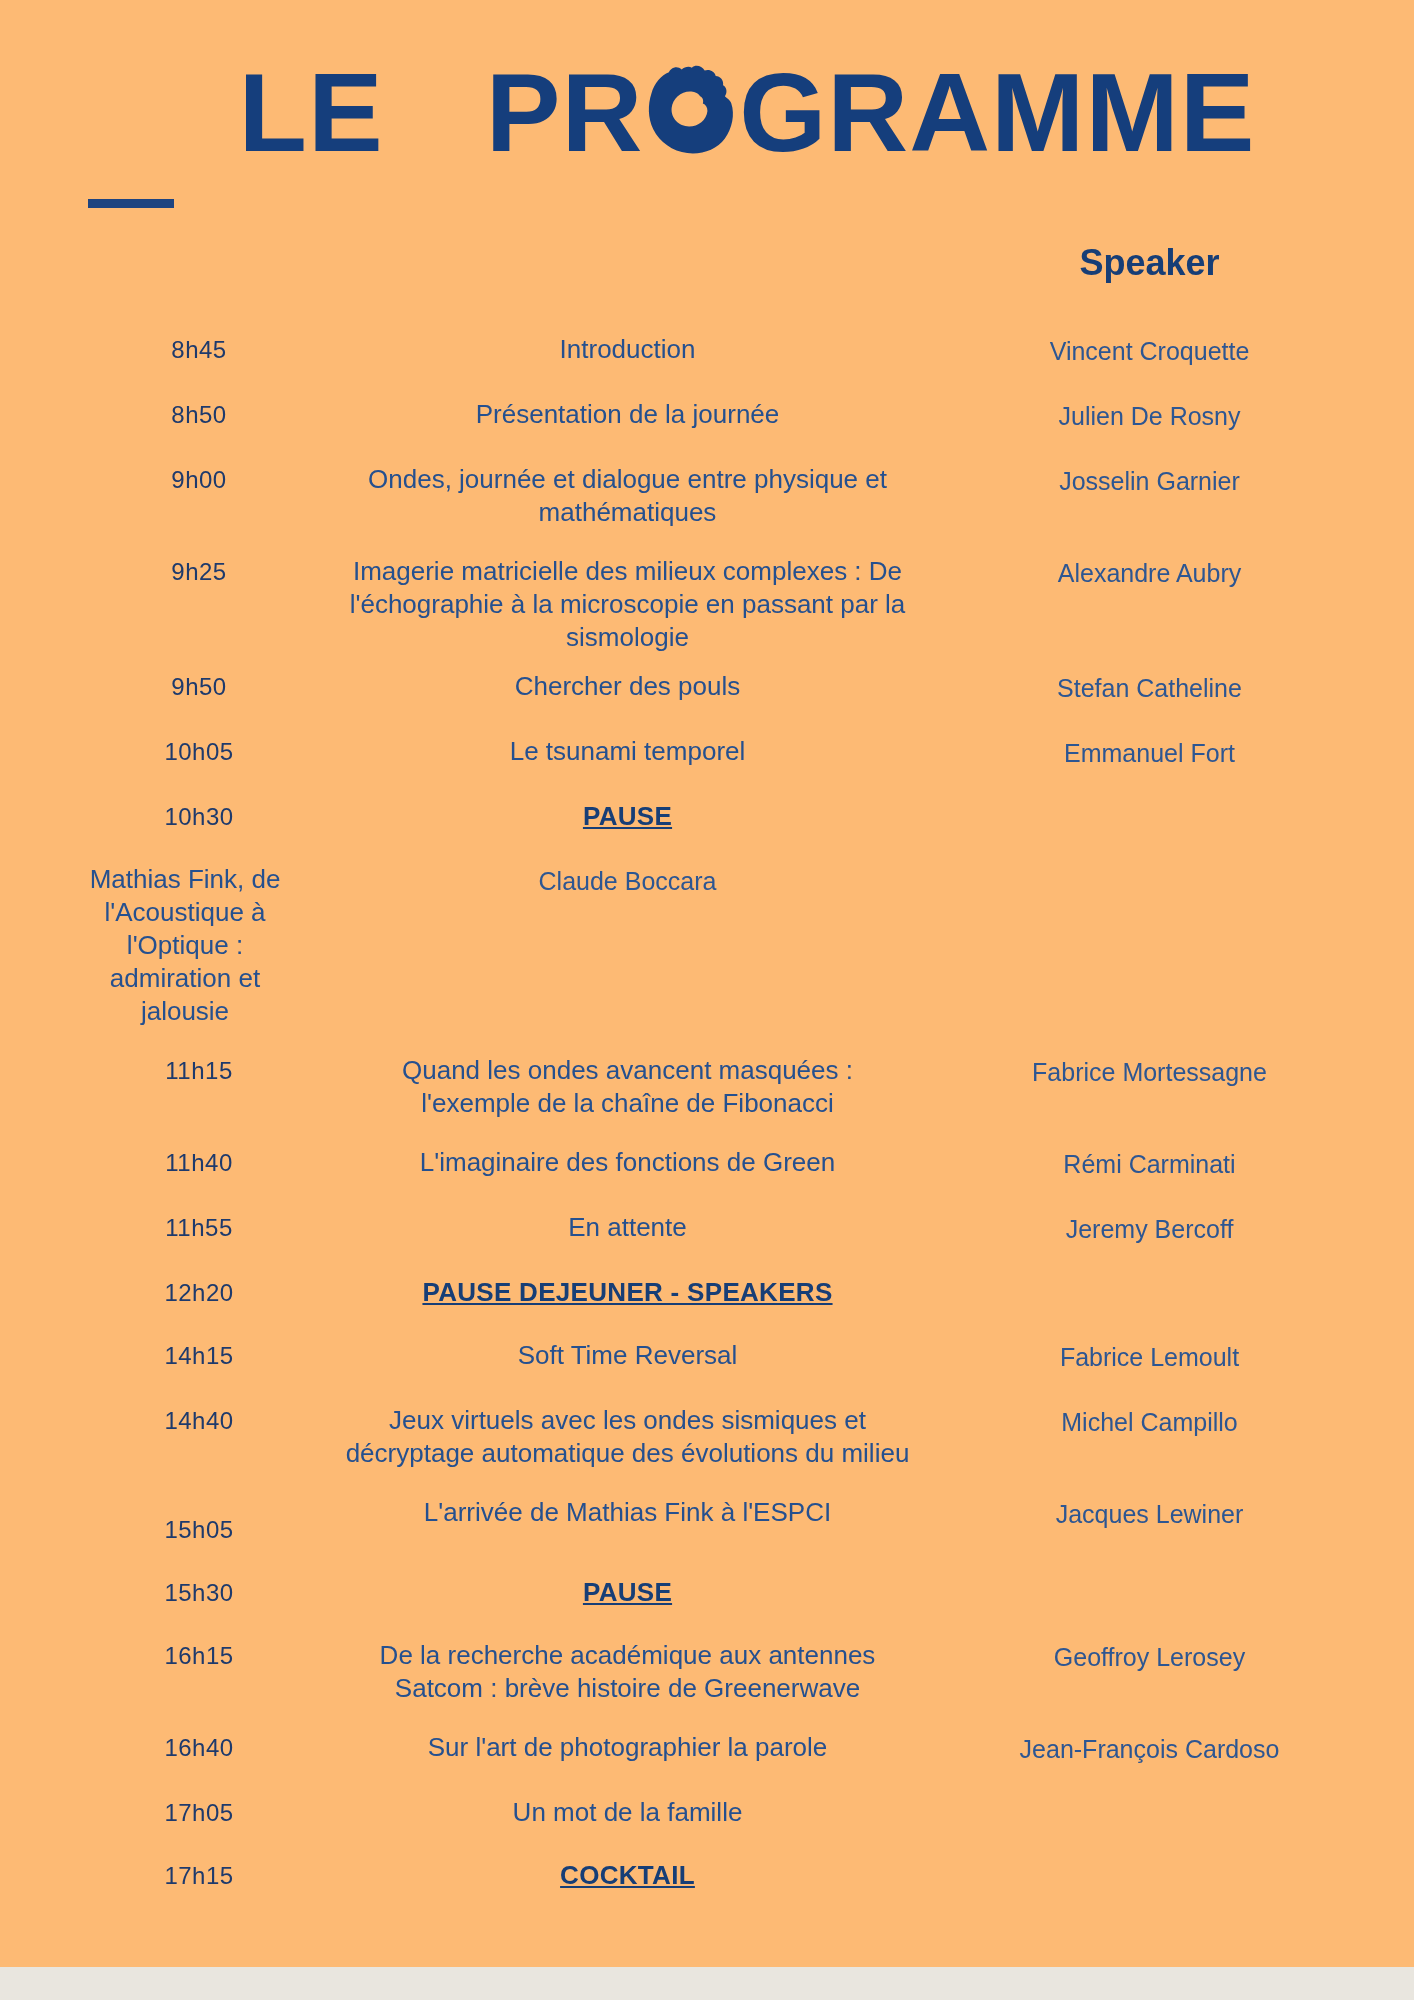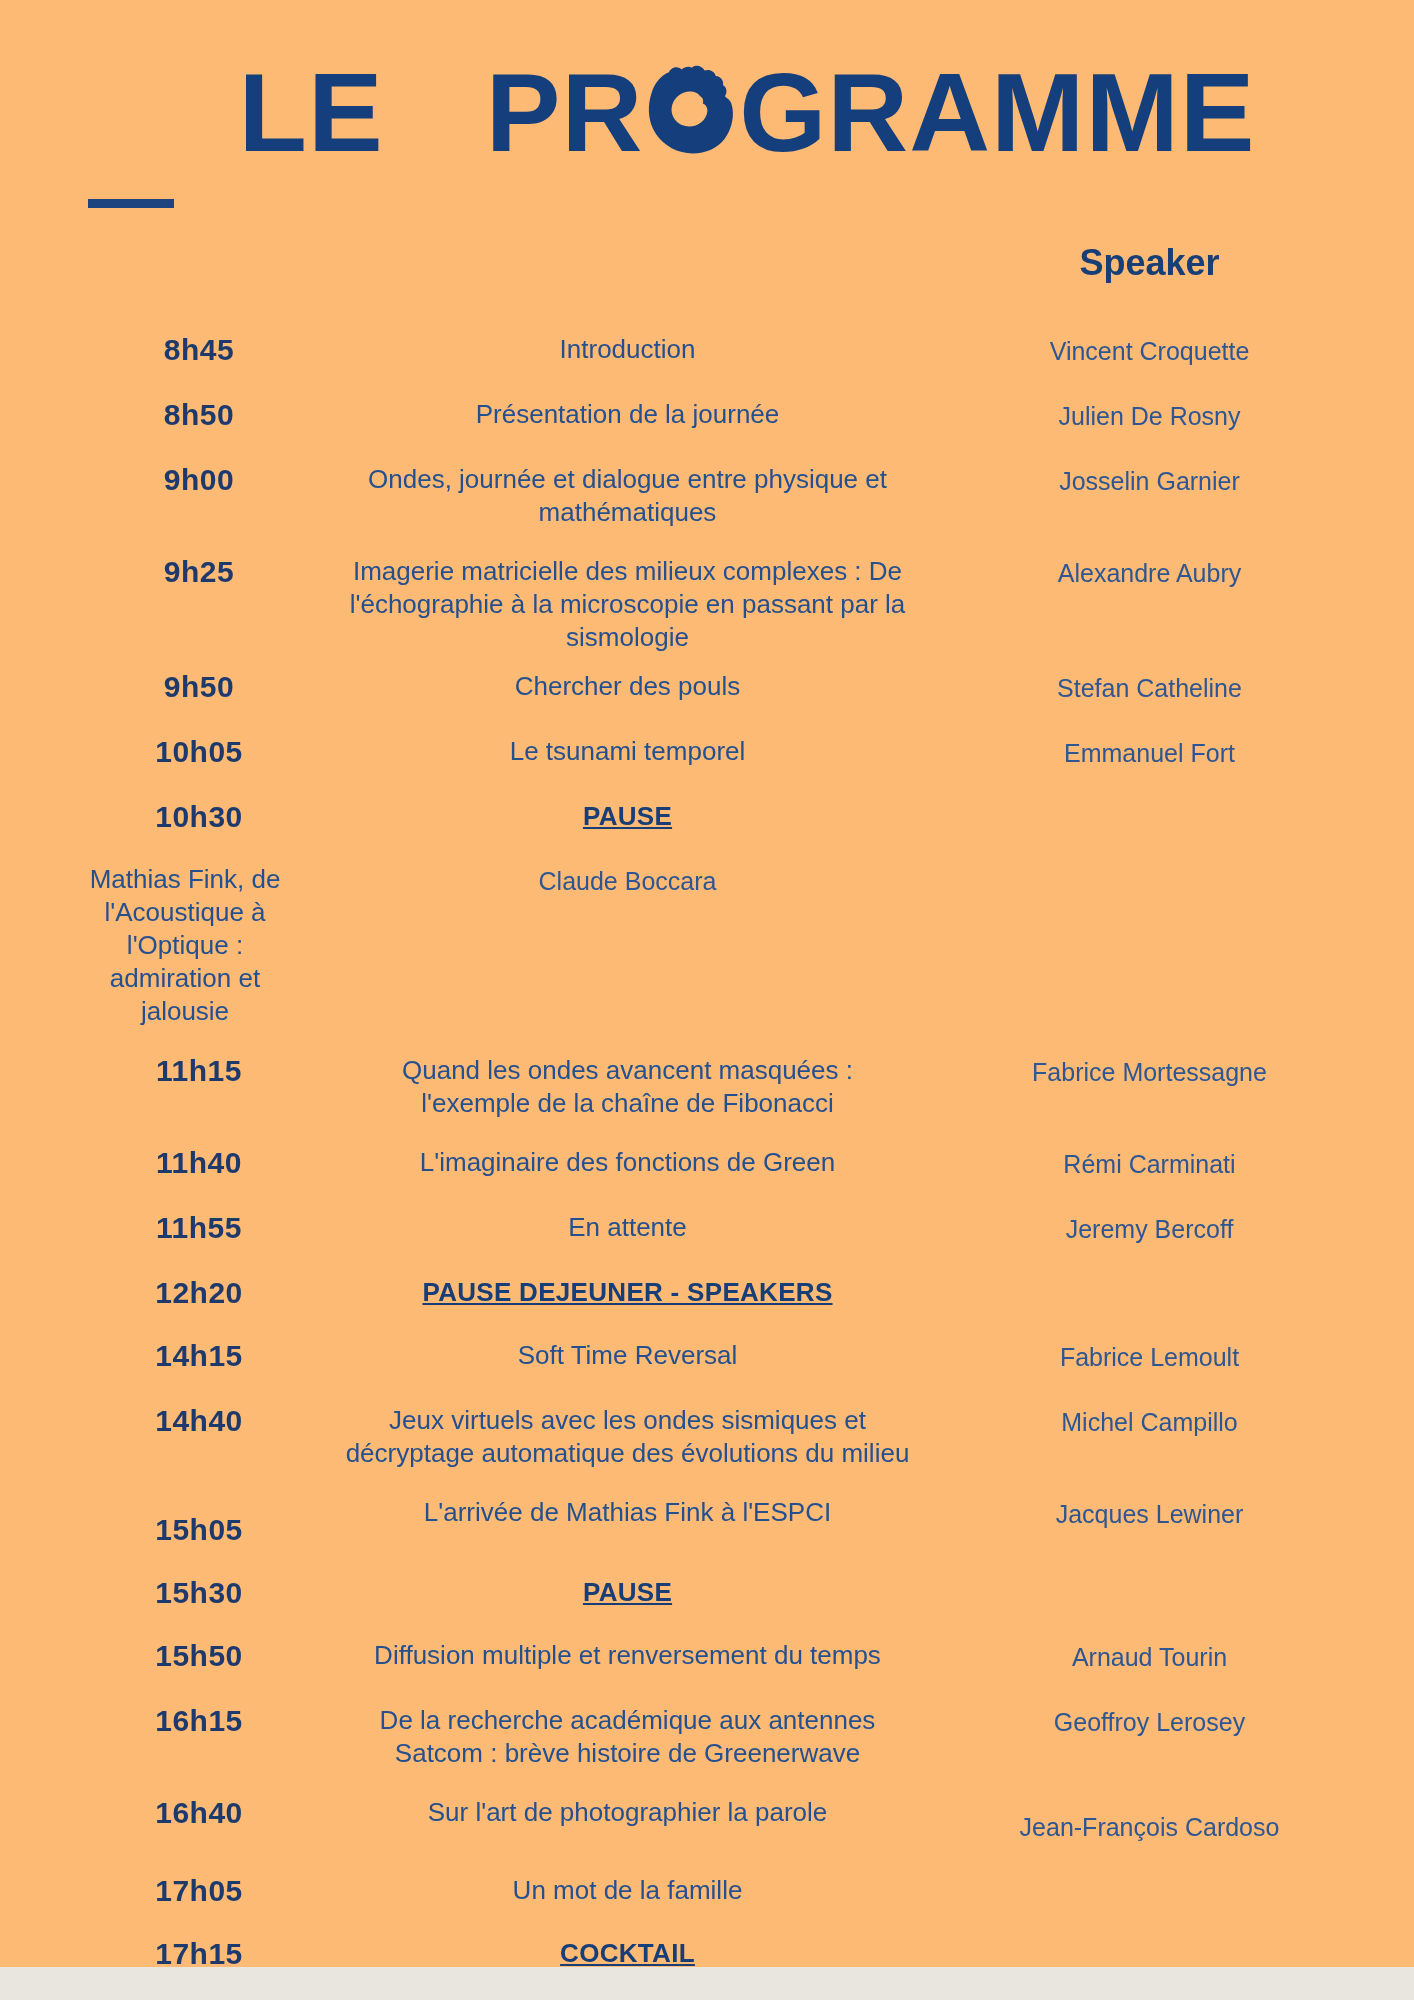--- a/index.html
+++ b/index.html
@@ -57,23 +57,23 @@
   }
   .row {
     display: grid;
     grid-template-columns: 210px 675px 1fr;
     margin-bottom: 30px;
   }
   .row.lines-2 { margin-bottom: 26px; }
   .row.lines-3 { margin-bottom: 16px; }
   .cell-time {
     padding-left: 28px;
-    font-size: 30px;
-    line-height: 33px;
-    font-weight: bold;
+    font-size: 24px;
+    line-height: 33px;
+    font-weight: normal;
     color: #1E3A6C;
     letter-spacing: 0.5px;
   }
   .cell-title {
     font-size: 26px;
     line-height: 33px;
     color: #25508F;
     white-space: pre-line;
   }
   .row.break .cell-title {
@@ -203,25 +203,20 @@
       <div class="row lines-1">
         <div class="cell-time">15h05</div>
         <div class="cell-title">L'arrivée de Mathias Fink à l'ESPCI</div>
         <div class="cell-speaker">Jacques Lewiner</div>
       </div>
       <div class="row lines-1 break">
         <div class="cell-time">15h30</div>
         <div class="cell-title">PAUSE</div>
         <div class="cell-speaker"></div>
       </div>
-      <div class="row lines-1">
-        <div class="cell-time">15h50</div>
-        <div class="cell-title">Diffusion multiple et renversement du temps</div>
-        <div class="cell-speaker">Arnaud Tourin</div>
-      </div>
       <div class="row lines-2">
         <div class="cell-time">16h15</div>
         <div class="cell-title">De la recherche académique aux antennes
 Satcom : brève histoire de Greenerwave</div>
         <div class="cell-speaker">Geoffroy Lerosey</div>
       </div>
       <div class="row lines-1">
         <div class="cell-time">16h40</div>
         <div class="cell-title">Sur l'art de photographier la parole</div>
         <div class="cell-speaker">Jean-François Cardoso</div>

